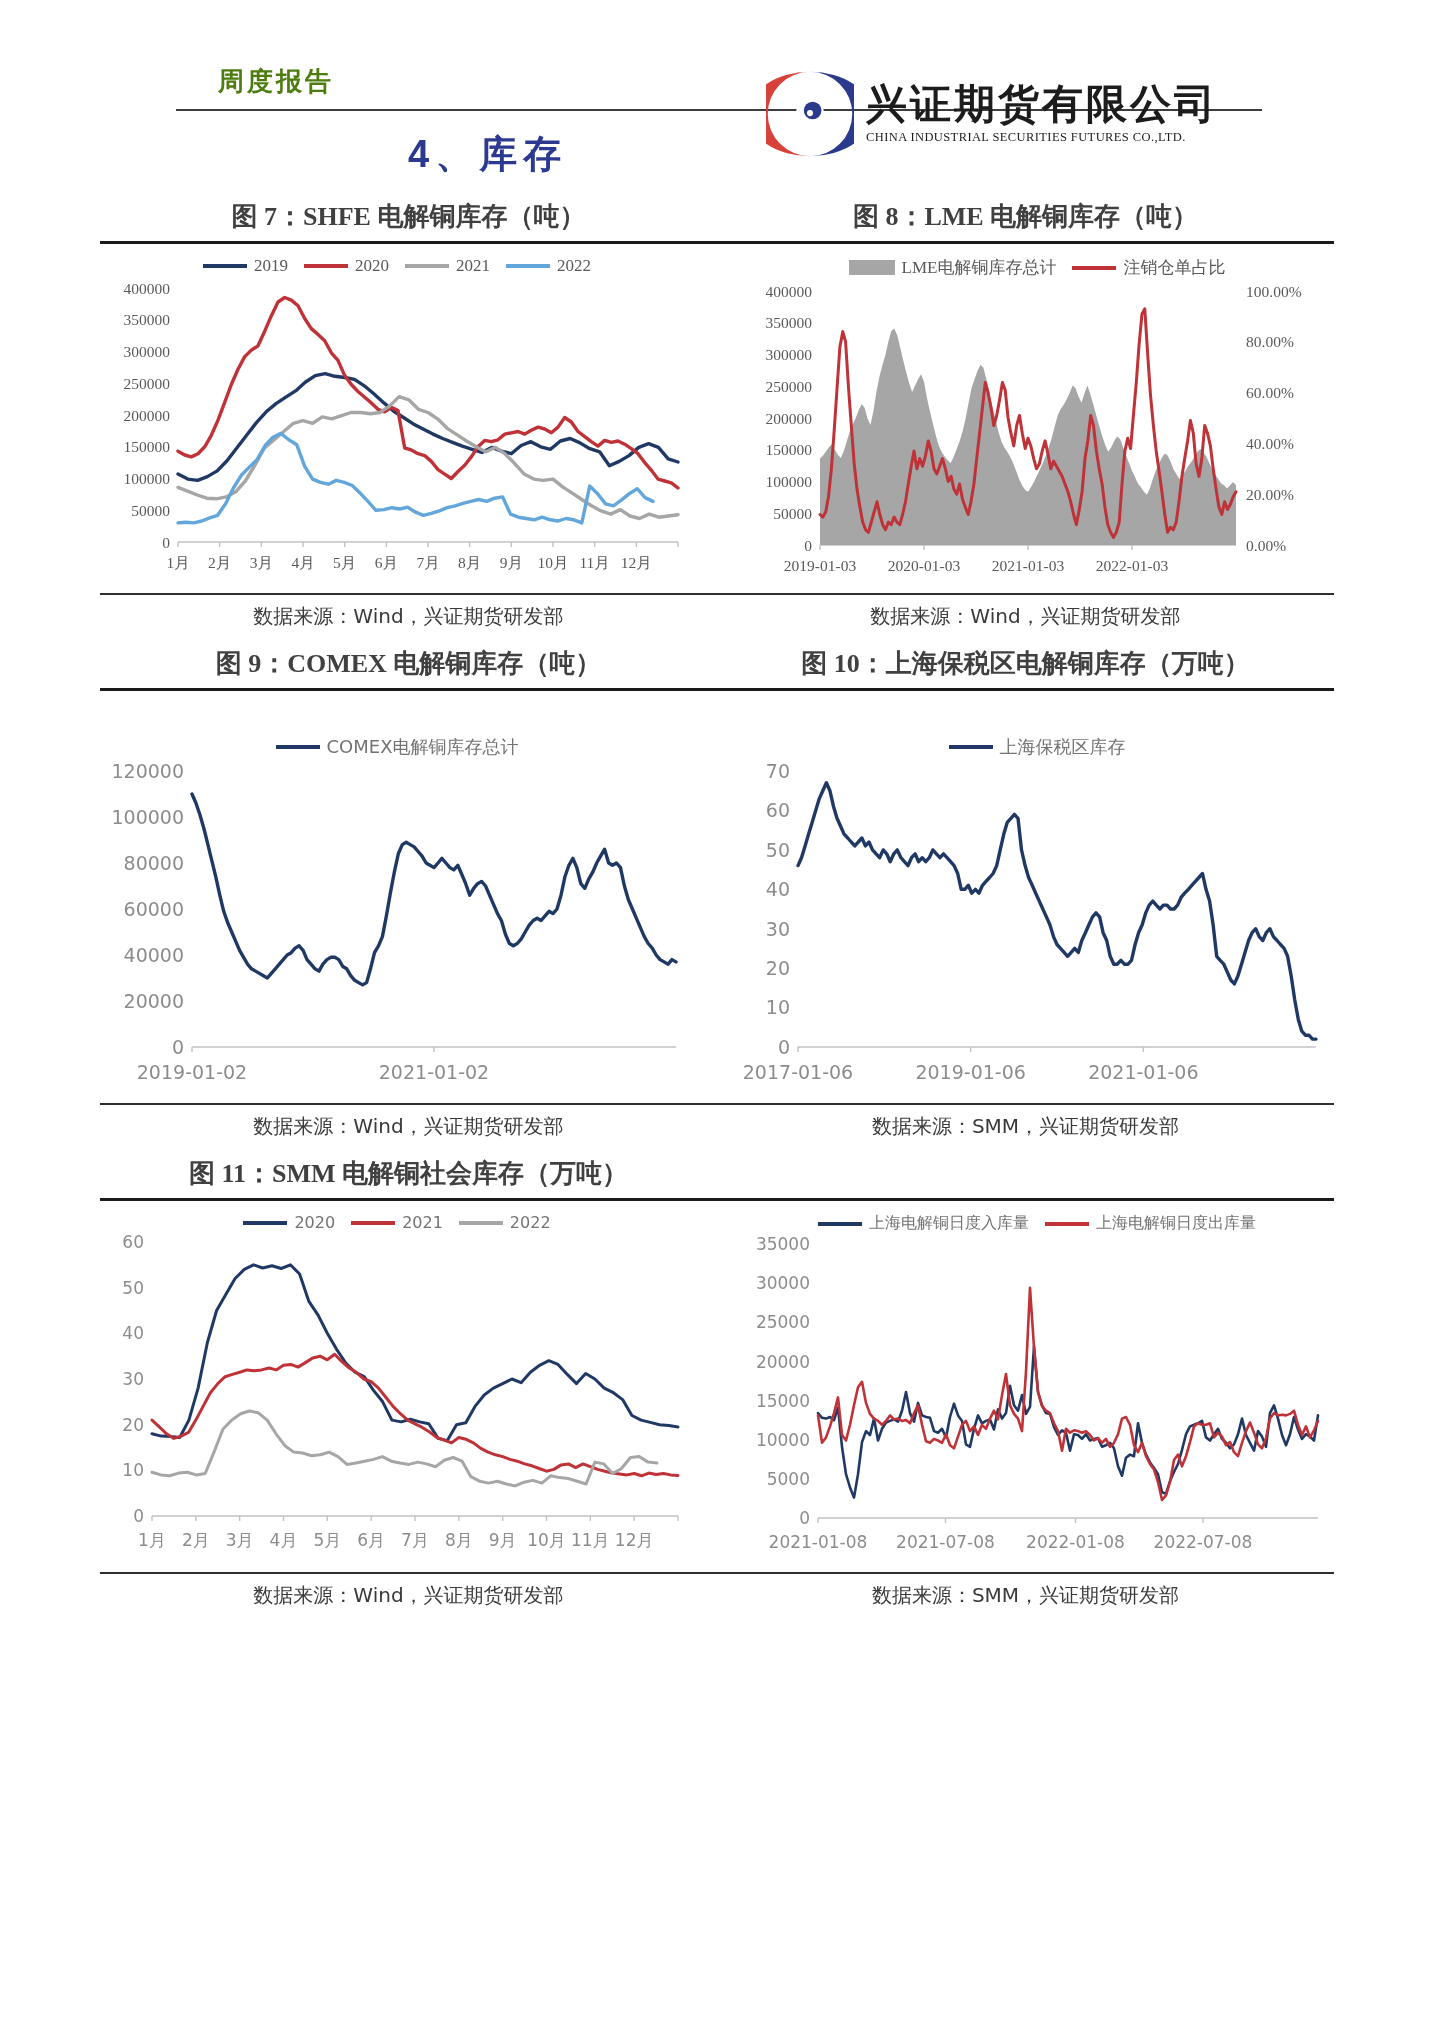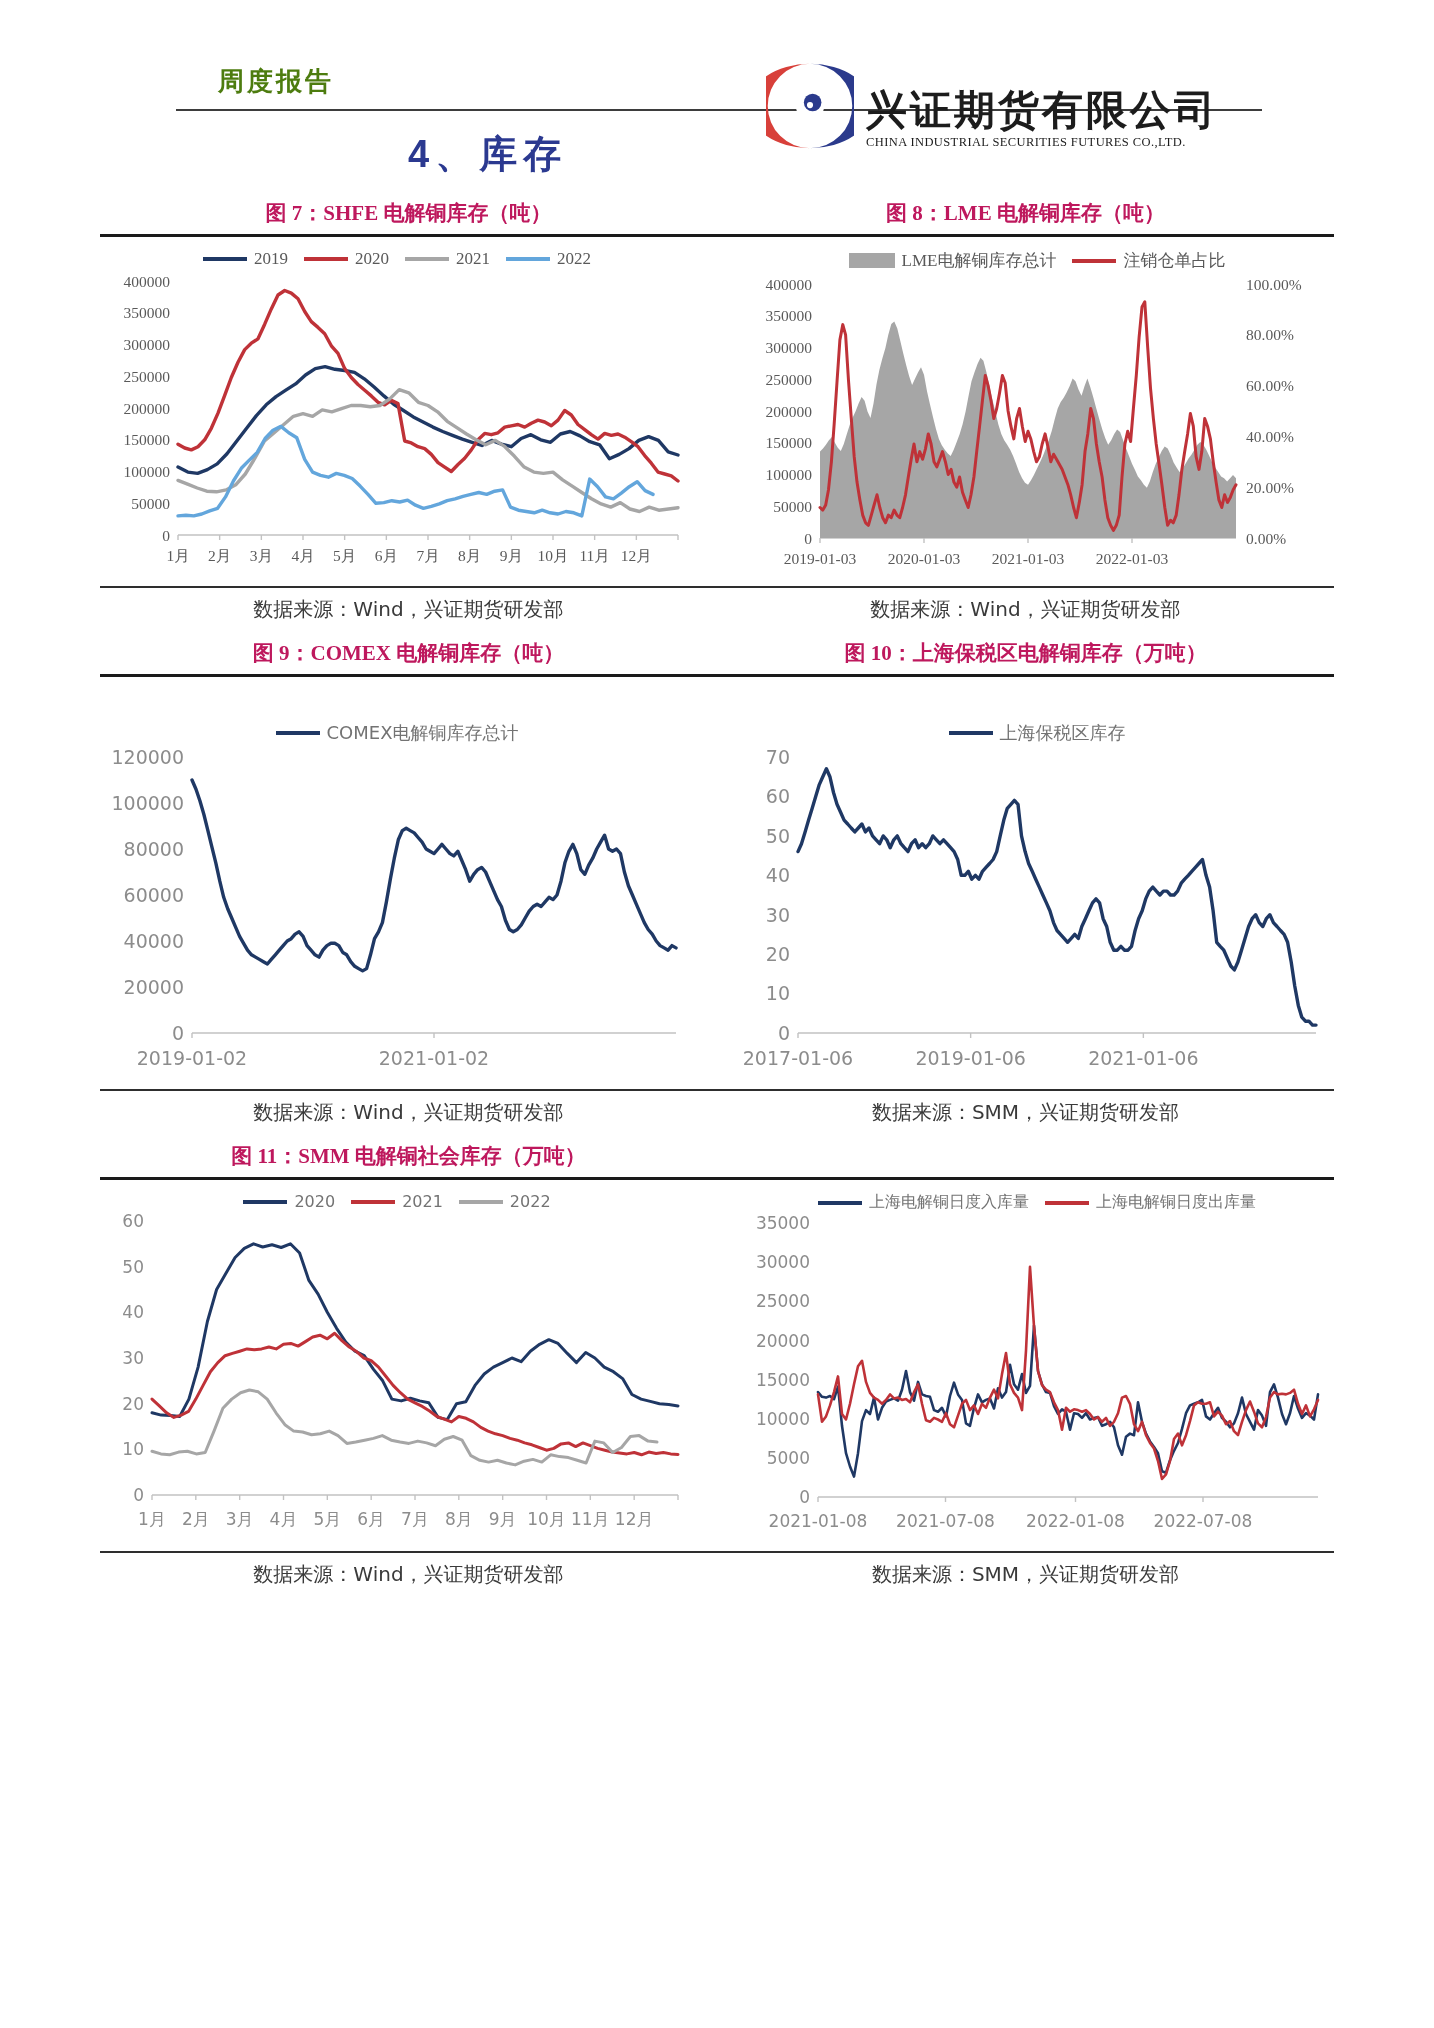--- a/index.html
+++ b/index.html
@@ -1,31 +1,31 @@
 <!DOCTYPE html>
 <html><head>
 <meta charset="utf-8">
 <style>
   html,body{margin:0;padding:0;background:#ffffff;}
   .page{position:relative;width:1434px;height:2028px;background:#ffffff;overflow:hidden;
         font-family:"Liberation Sans",sans-serif;box-sizing:border-box;}
   
   .report-type{margin:64px 0 7px 218px;font-family:Liberation Mono, monospace;font-weight:bold;
                font-size:26px;color:#4d7c0f;letter-spacing:3px;}
-  .logo{position:absolute;left:766px;top:62px;display:flex;align-items:flex-end;gap:12px;}
+  .logo{position:absolute;left:766px;top:70px;display:flex;align-items:center;gap:12px;}
   .logo-cn{font-family:"Liberation Serif",serif;font-weight:bold;font-size:41px;color:#1c1c1c;
            letter-spacing:3px;line-height:1.05;}
   .logo-en{font-family:"Liberation Serif",serif;font-size:12.5px;color:#1c1c1c;letter-spacing:.4px;margin-top:3px;}
   .hdr-rule{margin:10px 172px 0 176px;border-top:2.5px solid #3d3d3d;}
   .sec-title{margin:18px 0 10px 408px;font-size:38px;font-weight:bold;color:#2b3990;letter-spacing:6px;}
   
   .main{padding:0 100px;}
   .fig-titles{display:flex;}
   .ft{width:50%;text-align:center;font-family:"Liberation Serif",serif;font-weight:bold;
-      font-size:21px;color:#be185d;padding:9px 0 7px;}
+      font-size:26px;color:#404040;padding:9px 0 7px;}
   .rule-b{border-top:3px solid #1a1a1a;}
   .rule-a{border-top:2px solid #2e2e2e;}
   .charts-row{display:flex;justify-content:space-between;padding:4px 0 8px;}
   .cell{width:594px;display:flex;flex-direction:column;align-items:center;}
   .legend{display:flex;align-items:center;justify-content:center;gap:16px;color:#595959;margin:8px 0 0 0;}
   .row1 .legend{font-family:"Liberation Serif",serif;font-size:17px;}
   .row2 .legend{font-family:"DejaVu Sans",sans-serif;font-size:18px;color:#737373;margin-top:40px;}
   .row3 .legend{font-family:"DejaVu Sans",sans-serif;font-size:16px;color:#737373;}
   .li{display:flex;align-items:center;gap:7px;}
   .sw{display:inline-block;}

